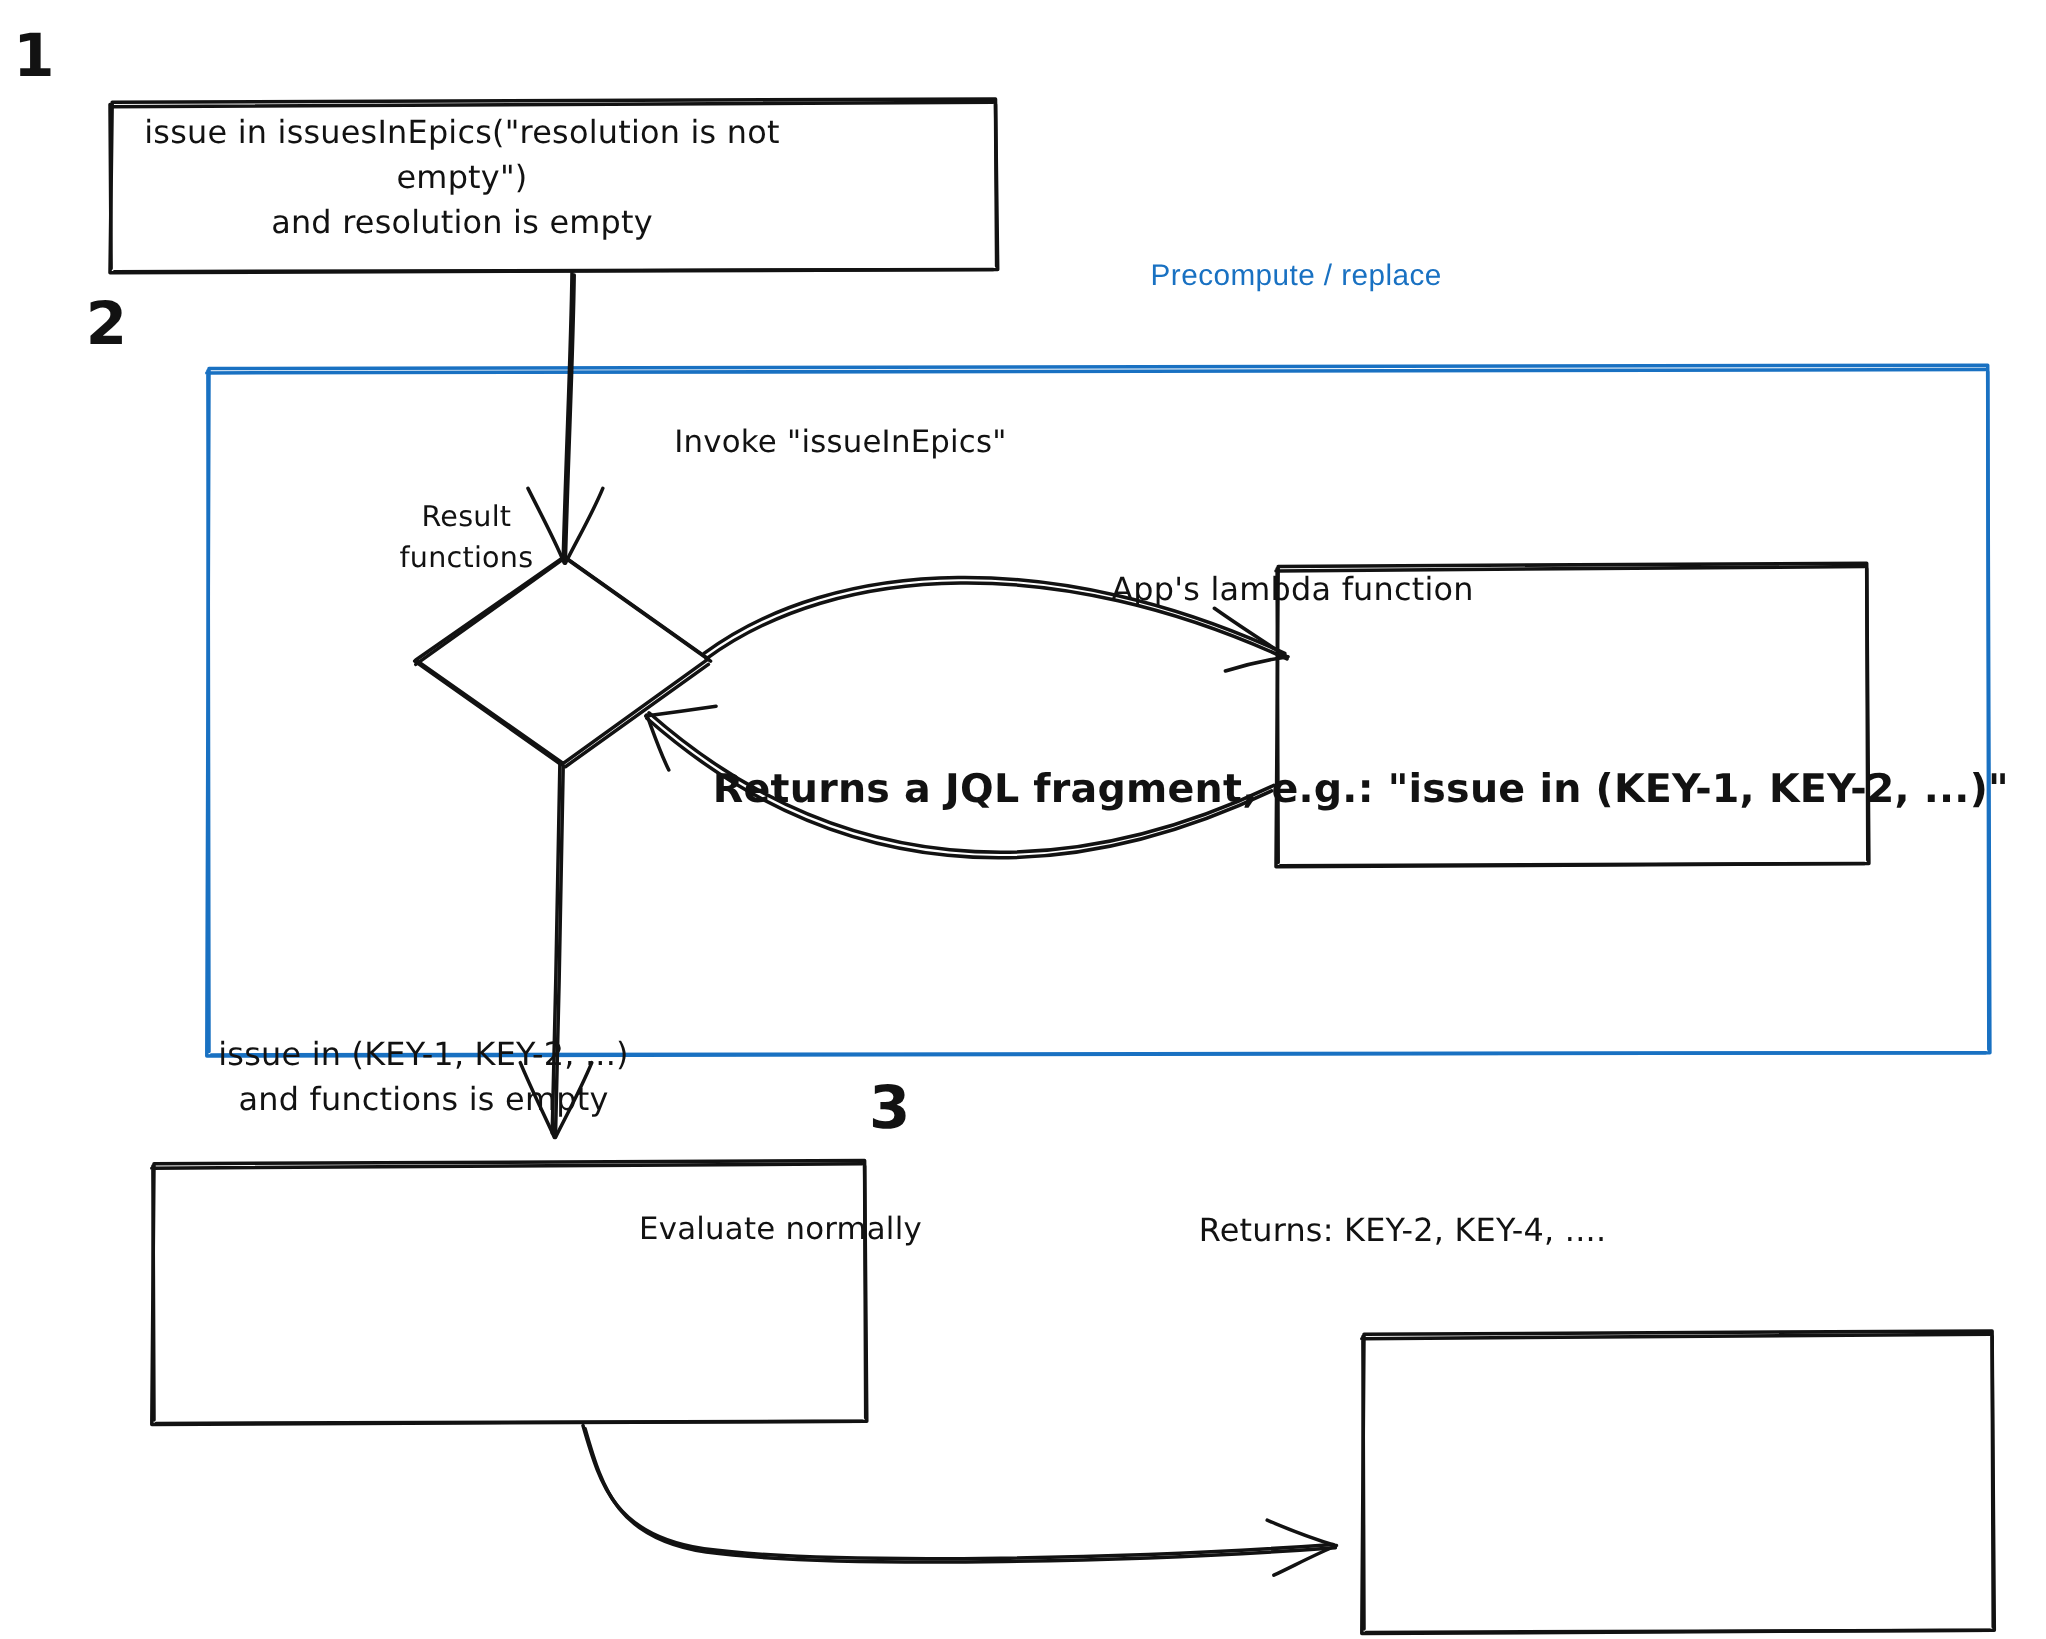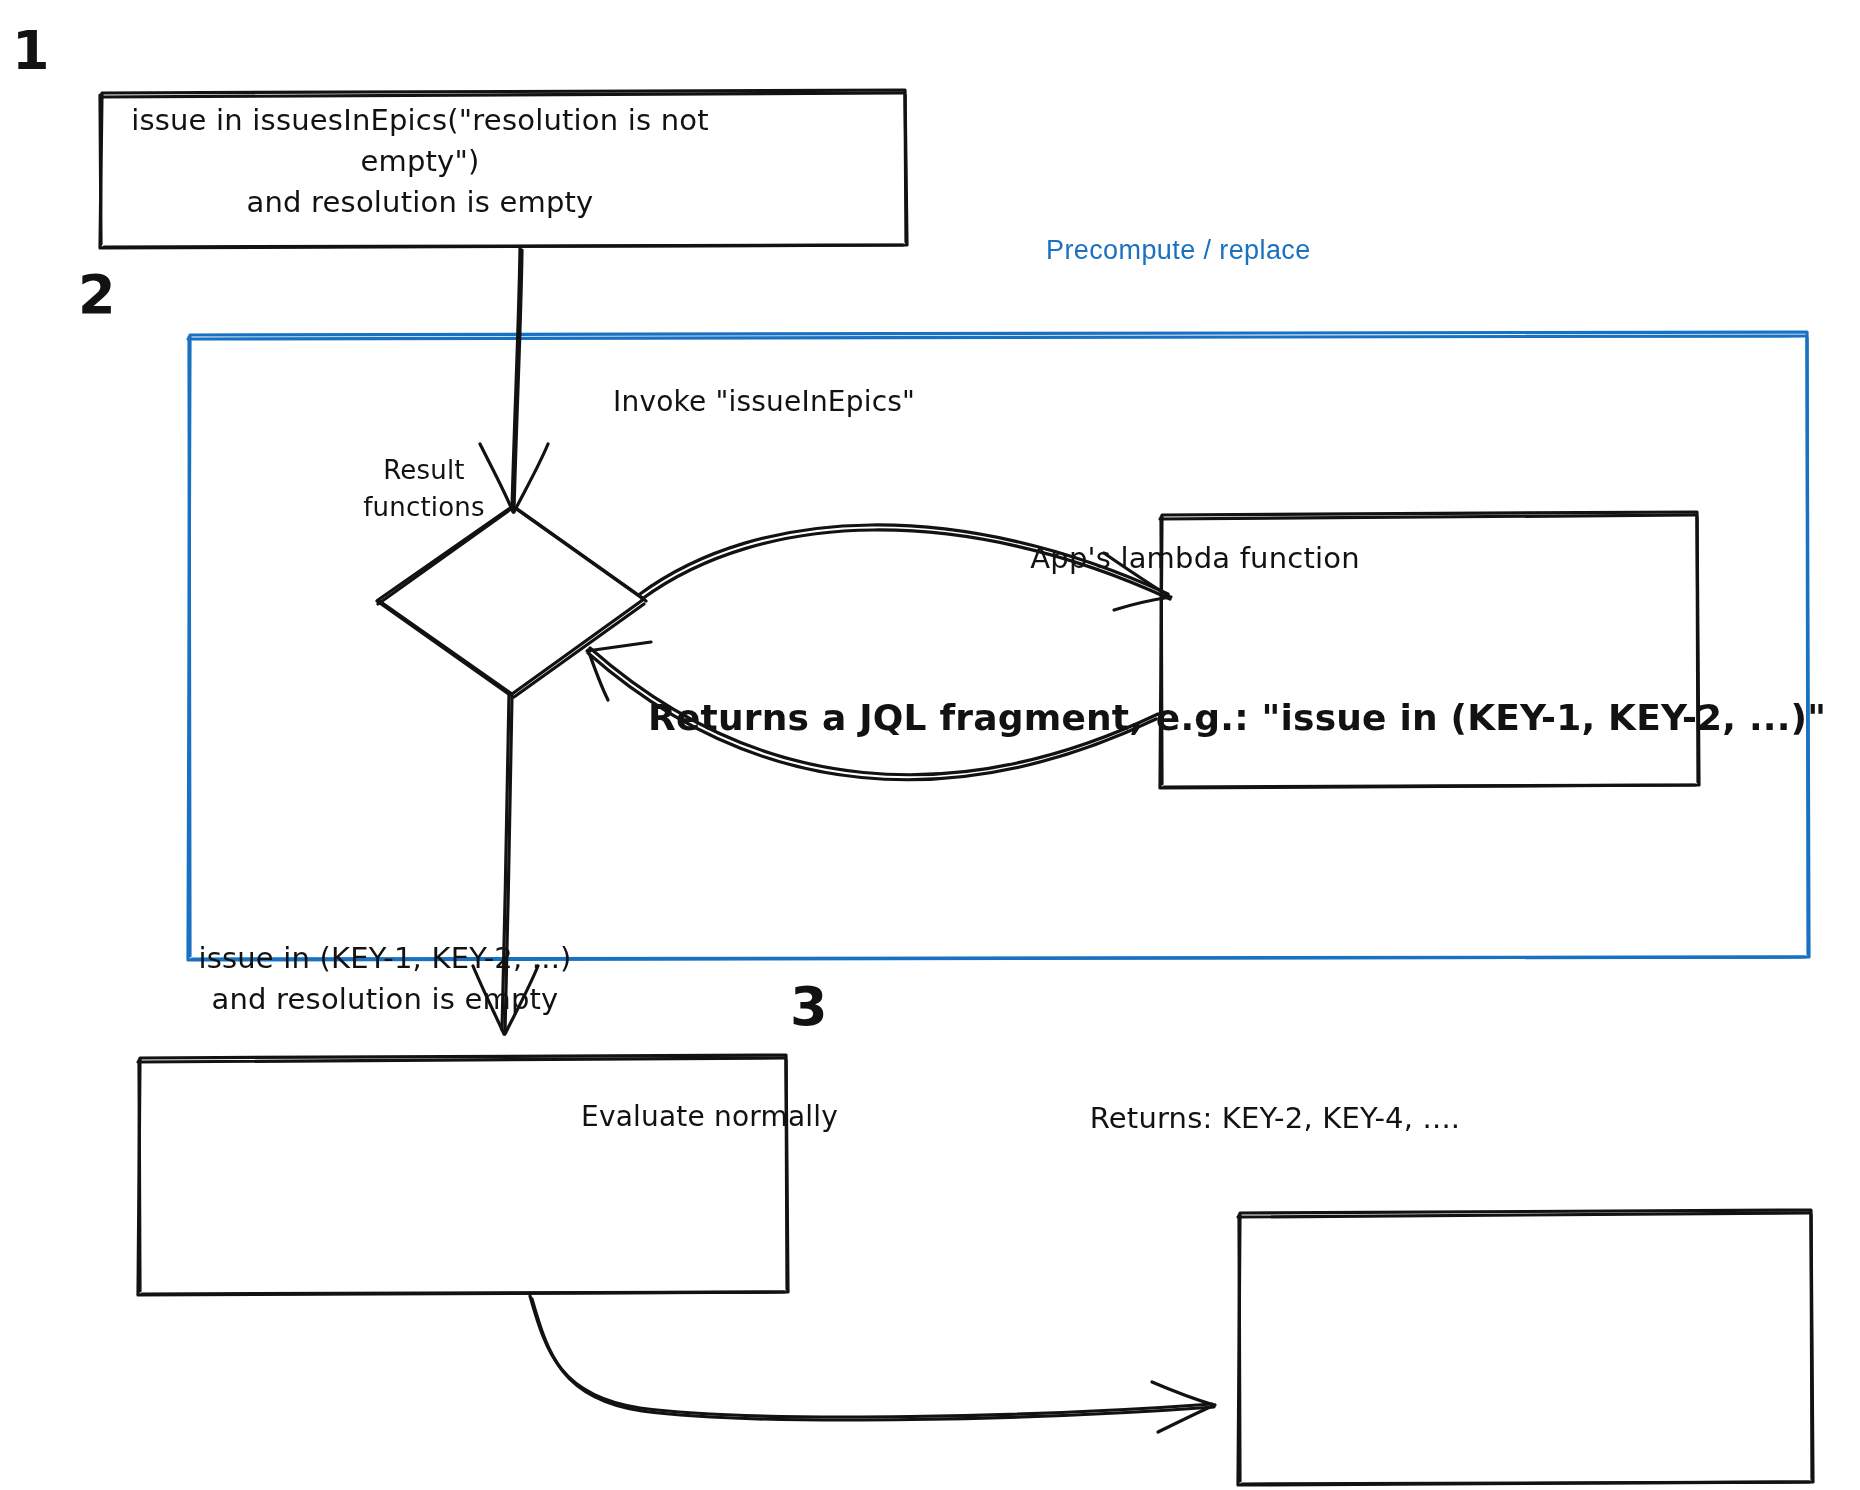--- a/index.html
+++ b/index.html
@@ -52,21 +52,21 @@
   .group-label {
     position: absolute;
     font-family: Liberation Sans, sans-serif;
     font-size: 27px;
     letter-spacing: 0.4px;
     white-space: nowrap;
   }
   
   #label-query-box   { left: 90px;  top: 100px;  width: 660px; font-size: 29px; }
   #label-diamond     { left: 318px; top: 452px;  width: 212px; font-size: 26px; }
-  #label-lambda      { left: 975px; top: 515px;  width: 440px; font-size: 29px; margin-top: 23px; }
+  #label-lambda      { left: 955px; top: 515px;  width: 440px; font-size: 29px; }
   #label-resolved    { left: 120px; top: 938px;  width: 530px; font-size: 29px; }
   #label-result      { left: 1035px;top: 1098px; width: 480px; font-size: 29px; }
 
   #edge-invoke       { left: 613px; top: 385px;  font-size: 28px; }
   #edge-returns      { left: 648px; top: 697px;  font-size: 36px; font-weight: bold; }
   #edge-evaluate     { left: 581px; top: 1100px; font-size: 28px; }
 
   #step-1            { left: 12px;  top: 24px; }
   #step-2            { left: 78px;  top: 268px; }
   #step-3            { left: 790px; top: 980px; }
@@ -156,21 +156,21 @@
 
   <div class="node-text" id="label-query-box">issue in issuesInEpics("resolution is not empty")
 and resolution is empty</div>
 
   <div class="node-text" id="label-diamond">Result
 functions</div>
 
   <div class="node-text" id="label-lambda">App's lambda function</div>
 
   <div class="node-text" id="label-resolved">issue in (KEY-1, KEY-2, ...)
-and resolution is empty</div>
+and functions is empty</div>
 
   <div class="node-text" id="label-result">Returns: KEY-2, KEY-4, ....</div>
 
   <div class="edge-label" id="edge-invoke">Invoke "issueInEpics"</div>
 
   <div class="edge-label" id="edge-returns">Returns a JQL fragment, e.g.: "issue in (KEY-1, KEY-2, ...)"</div>
 
   <div class="edge-label" id="edge-evaluate">Evaluate normally</div>
 
 </div>

